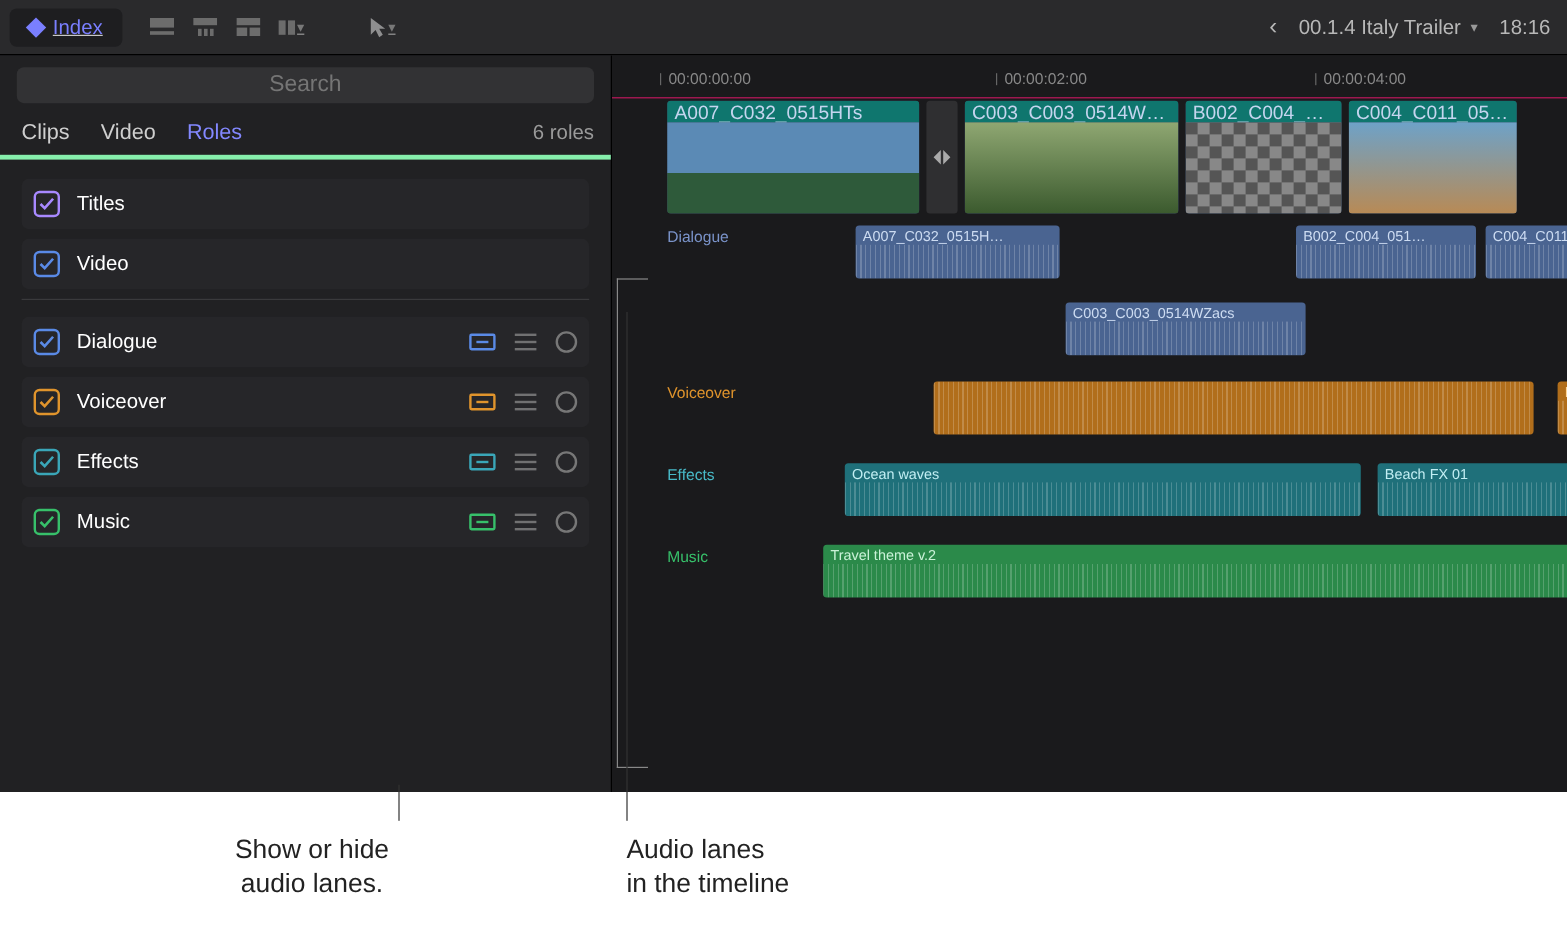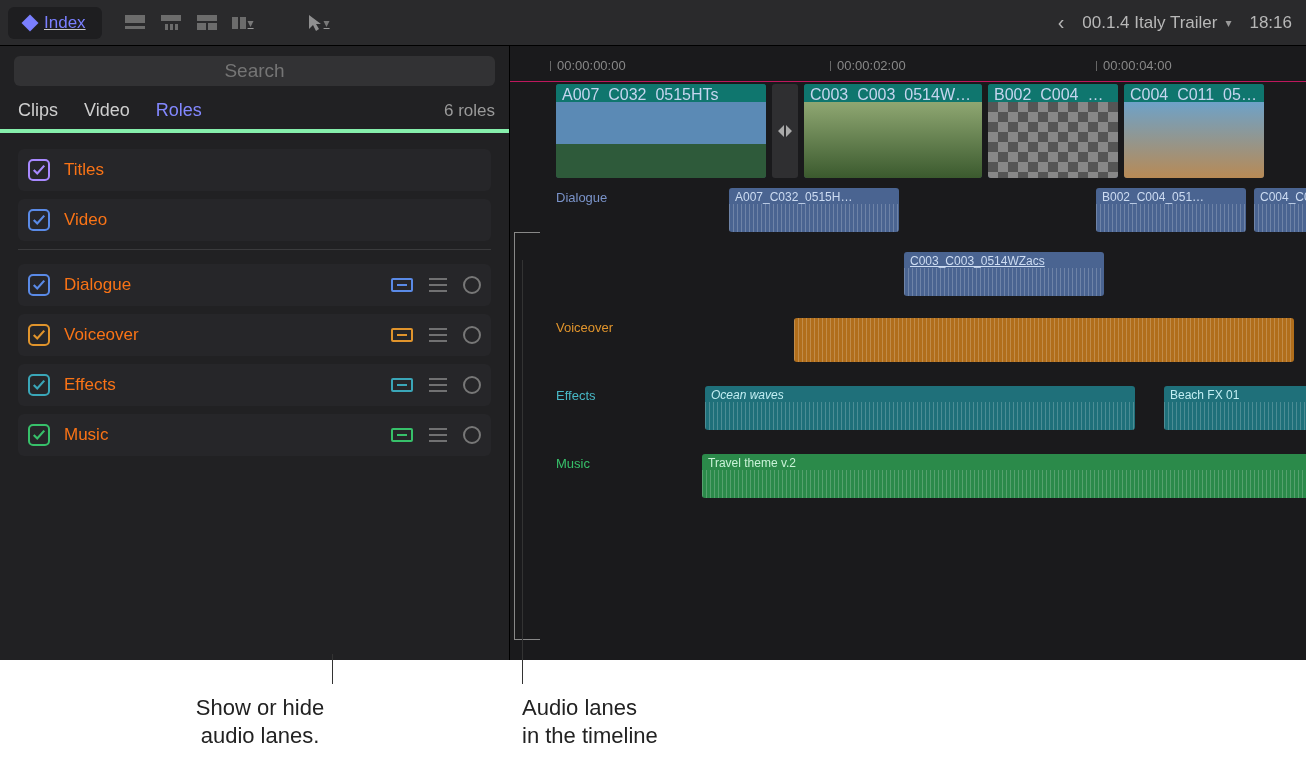--- a/index.html
+++ b/index.html
@@ -19,21 +19,21 @@
   .search-row { padding: 10px 14px 6px; display:flex; }
   .search { flex:1; background: #323234; border: none; border-radius: 6px; height: 30px; color: #888; text-align: center; font-size: 19px; }
   .tabs-row { display: flex; align-items: center; padding: 8px 14px 8px 18px; border-bottom: 4px solid #86efac; }
   .tab { margin-right: 26px; font-size: 18px; color: #cfcfcf; cursor:pointer; }
   .tab.active { color: #8388ff; }
   .roles-count { margin-left: auto; color: #9a9a9a; font-size: 17px; }
   .roles-body { padding: 16px 18px; flex:1; overflow:auto; }
   .role-row { display: flex; align-items: center; height: 42px; background: #262629; border-radius: 6px; margin-bottom: 8px; padding: 0 10px; cursor:pointer; }
   .role-check { width: 22px; height: 22px; border-radius: 5px; border: 2px solid; display:flex; align-items:center; justify-content:center; margin-right: 14px; }
   .role-check svg { width:14px; height:14px; }
-  .role-label { font-size: 17px; color: #f97316; font-weight:500; }
+  .role-label { font-size: 17px; color: #ffffff; font-weight:500; }
   .role-ctrls { margin-left:auto; display:flex; align-items:center; gap: 16px; }
   .lane-icon { width:22px; height:14px; border:2px solid; border-radius:2px; display:flex; align-items:center; justify-content:center; }
   .lane-icon::after { content:""; width:10px; height:2px; background: currentColor; }
   .list-icon { width:18px; height:14px; display:flex; flex-direction:column; justify-content:space-between; opacity:0.65; cursor:pointer;}
   .list-icon span { height:2px; background:#999; }
   .solo-circle { width:18px; height:18px; border:2px solid #777; border-radius:50%; cursor:pointer; }
   .divider { height:1px; background:#3a3a3c; margin: 6px 0 14px; }
   .footer-btns { display:flex; justify-content:center; gap: 18px; padding: 12px 0 14px; margin-top:auto; }
   .footer-btn { background:#4a4a4c; color:#e6e6e6; border:none; border-radius:5px; padding:6px 14px; font-size:16px; cursor:pointer; }
   
@@ -44,21 +44,21 @@
   .tl-body { flex:1; position:relative; padding-left:42px; overflow:hidden; }
   .bracket { position:absolute; left:4px; top:150px; bottom:20px; width:26px; border-left:1px solid #888; border-top:1px solid #888; border-bottom:1px solid #888; }
   .story { background:#6a49a8; color:#e8e0f4; font-size:14px; border-radius:3px; height:22px; display:flex; align-items:center; padding:0 10px; margin:12px 0 4px 4px; width: 700px; }
   .video-row { display:flex; gap:6px; margin:2px 0 6px 4px; }
   .vclip { position:relative; background:#394a63; border-radius:3px; overflow:hidden; height:94px; display:flex; flex-direction:column; }
   .vclip-title { background:#0f766e; color:#c5d5ef; font-size:16px; padding:2px 6px; white-space:nowrap; overflow:hidden; text-overflow:ellipsis; height:18px; }
   .thumb { flex:1; background: linear-gradient(180deg,#5b8ab5 0%, #5b8ab5 55%, #2e5a3a 55%, #2e5a3a 100%); }
   .lane { min-height:58px; display:flex; align-items:flex-start; margin-top:10px; position:relative; }
   .lane-label { width:86px; font-size:13px; padding-top:2px; padding-left:4px; }
   .lane-tracks { position:relative; flex:1; height:100%; }
-  .aclip { position:absolute; height:44px; border-radius:3px; overflow:hidden; display:flex; flex-direction:column;margin-left:16px; }
+  .aclip { position:absolute; height:44px; border-radius:3px; overflow:hidden; display:flex; flex-direction:column; }
   .aclip-title { font-size:12px; padding:2px 6px; white-space:nowrap; overflow:hidden; text-overflow:ellipsis; height:16px; }
   .wave { flex:1; background-image: repeating-linear-gradient(90deg, rgba(255,255,255,0.25) 0 1px, transparent 1px 4px); opacity:0.8; }
   .trans-icon { width:26px; height:94px; background:#2f2f31; display:flex; align-items:center; justify-content:center; border-radius:3px; }
   .callouts { position:absolute; top:660px; left:0; right:0; font-family: Georgia, "Times New Roman", serif; font-size:22px; color:#222; }
   .callout { position:absolute; text-align:left; line-height:1.25; }
   .callout-line { position:absolute; width:1px; background:#333; }
   .dropdown-chev { font-size:12px; color:#999; margin-left:2px; }
 </style>
 </head>
 <body>
@@ -271,21 +271,21 @@
               </div>
               <div class="aclip" style="left: 442px; width: 150px; top: 0px; background: rgb(74, 100, 145);">
                 <div class="aclip-title" style="color: rgb(205, 220, 242);">B002_C004_051…</div>
                 <div class="wave"></div>
               </div>
               <div class="aclip" style="left: 600px; width: 148px; top: 0px; background: rgb(74, 100, 145);">
                 <div class="aclip-title" style="color: rgb(205, 220, 242);">C004_C011_05…</div>
                 <div class="wave"></div>
               </div>
               <div class="aclip" style="left: 250px; width: 200px; top: 64px; background: rgb(74, 100, 145);">
-                <div class="aclip-title" style="color: rgb(205, 220, 242); text-decoration: underline;">C003_C003_0514WZacs</div>
+                <div class="aclip-title" style="color: rgb(205, 220, 242);">C003_C003_0514WZacs</div>
                 <div class="wave"></div>
               </div>
             </div>
         </div>
 
         <div class="lane" style="height:58px">
           <div class="lane-label" style="color:#e0942c">Voiceover</div>
           <div class="lane-tracks" id="lane-voiceover">
               <div class="aclip" style="left: 140px; width: 500px; top: 0px; background: rgb(177, 110, 27);">
                 <div class="wave"></div>
@@ -293,21 +293,21 @@
               <div class="aclip" style="left: 660px; width: 90px; top: 0px; background: rgb(177, 110, 27);">
                 <div class="aclip-title" style="color: rgb(255, 215, 154);">Narration_0</div>
                 <div class="wave"></div>
               </div>
             </div>
         </div>
 
         <div class="lane" style="height:52px">
           <div class="lane-label" style="color:#48b9c7">Effects</div>
           <div class="lane-tracks" id="lane-effects">
-              <div class="aclip" style="left: 51px; width: 430px; top: 0px; background: rgb(31, 112, 122); font-style: italic;">
+              <div class="aclip" style="left: 66px; width: 430px; top: 0px; background: rgb(31, 112, 122);">
                 <div class="aclip-title" style="color: rgb(194, 238, 243);">Ocean waves</div>
                 <div class="wave"></div>
               </div>
               <div class="aclip" style="left: 510px; width: 240px; top: 0px; background: rgb(31, 112, 122);">
                 <div class="aclip-title" style="color: rgb(194, 238, 243);">Beach FX 01</div>
                 <div class="wave"></div>
               </div>
             </div>
         </div>
 

